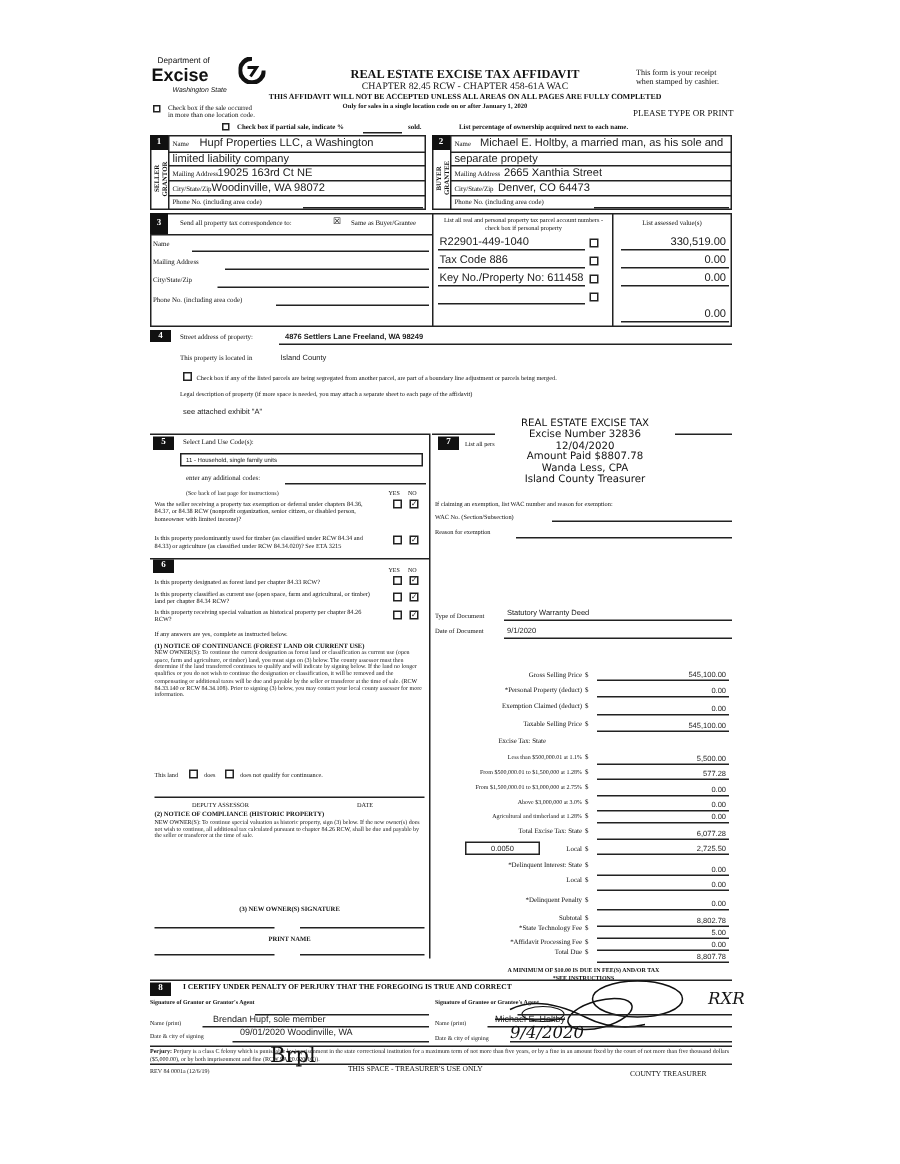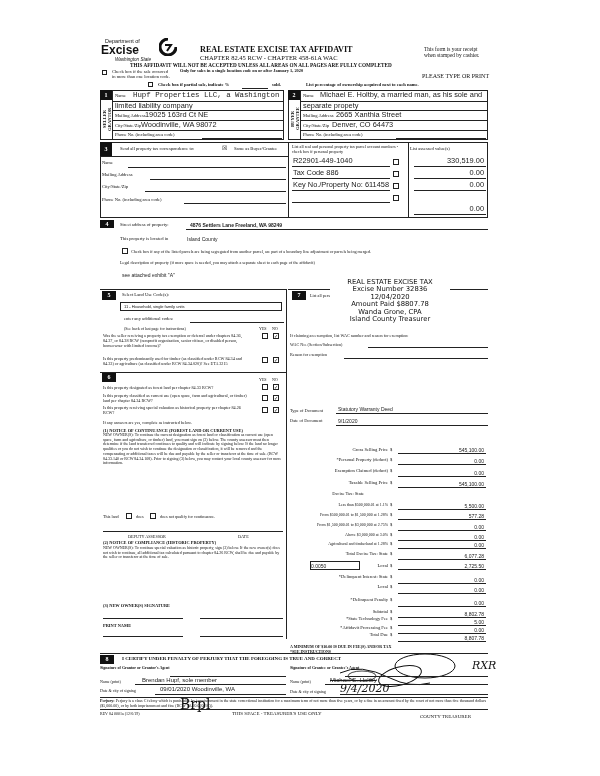--- a/index.html
+++ b/index.html
@@ -9,21 +9,21 @@
   .small { font-size: 5.4px; line-height: 6.2px; }
   .hand { font-family: "Liberation Sans", sans-serif; font-size: 7.4px; line-height: 8px; color: #1a1a1a; }
   .hand-s { font-family: "Liberation Sans", sans-serif; font-size: 5px; color: #1a1a1a; }
   .hline { position: absolute; height: 0; border-top: 0.8px solid #222; }
   .vline { position: absolute; width: 0; border-left: 0.8px solid #222; }
   .box { position: absolute; border: 0.8px solid #222; }
   .cb { position: absolute; width: 6px; height: 6px; border: 0.8px solid #222; background: #fff; font-size: 5px; line-height: 5px; text-align: center; font-family: "DejaVu Sans", sans-serif; }
   .secnum { position: absolute; background: #111; color: #fff; font-size: 6px; font-weight: bold; text-align: center; line-height: 10px; height: 10px; width: 14px; }
   .vtext { position: absolute; writing-mode: vertical-rl; transform: rotate(180deg); font-size: 4.6px; line-height: 5px; text-align: center; font-weight: bold; }
   .right { text-align: right; }
-  .center { text-align: left; }
+  .center { text-align: center; }
   .bold { font-weight: bold; }
   .stamp { position: absolute; font-family: "DejaVu Sans", sans-serif; text-align: center; color: #111; background: #fff; }
 </style>
 </head>
 <body>
 
 <div class="abs" style="left:103px;top:38px;width:80px;height:30px;">
   <div class="abs" style="left:2px;top:0;font-family:'Liberation Sans',sans-serif;font-size:5.5px;">Department of</div>
   <div class="abs" style="left:-2px;top:5px;font-family:'Liberation Sans',sans-serif;font-size:12px;font-weight:bold;">Excise</div>
   <div class="abs" style="left:12px;top:19px;font-family:'Liberation Sans',sans-serif;font-size:4.6px;font-style:italic;">Washington State</div>
@@ -52,21 +52,21 @@
 <div class="abs tiny bold" style="left:158px;top:82px;">Check box if partial sale, indicate %</div>
 <div class="hline" style="left:242px;top:88px;width:26px;"></div>
 <div class="abs tiny bold" style="left:272px;top:82px;">sold.</div>
 <div class="abs tiny bold" style="left:306px;top:82px;">List percentage of ownership acquired next to each name.</div>
 
 <div class="box" style="left:100px;top:90px;width:184px;height:50px;"></div>
 <div class="secnum" style="left:100px;top:90px;width:12px;">1</div>
 <div class="vline" style="left:112px;top:90px;height:50px;"></div>
 <div class="vtext" style="left:102px;top:102px;width:9px;height:34px;">SELLER GRANTOR</div>
 <div class="abs tiny" style="left:115px;top:93px;">Name</div>
-<div class="abs hand" style="left:133px;top:91px;font-family:Liberation Mono, monospace;">Hupf Properties LLC, a Washington</div>
+<div class="abs hand" style="left:133px;top:91px;">Hupf Properties LLC, a Washington</div>
 <div class="hline" style="left:112px;top:101px;width:172px;"></div>
 <div class="abs hand" style="left:115px;top:102px;">limited liability company</div>
 <div class="hline" style="left:112px;top:110px;width:172px;"></div>
 <div class="abs tiny" style="left:115px;top:113px;">Mailing Address</div>
 <div class="abs hand" style="left:145px;top:111px;text-align:right;">19025 163rd Ct NE</div>
 <div class="hline" style="left:112px;top:120px;width:172px;"></div>
 <div class="abs tiny" style="left:115px;top:123px;">City/State/Zip</div>
 <div class="abs hand" style="left:141px;top:121px;">Woodinville, WA 98072</div>
 <div class="hline" style="left:112px;top:130px;width:172px;"></div>
 <div class="abs tiny" style="left:115px;top:132px;">Phone No. (including area code)</div>
@@ -200,21 +200,21 @@
 <div class="hline" style="left:200px;top:636px;width:83px;"></div>
 
 <div class="hline" style="left:288px;top:289px;width:200px;"></div>
 <div class="secnum" style="left:292px;top:291px;width:14px;height:9px;line-height:9px;">7</div>
 <div class="abs tiny" style="left:310px;top:293px;width:180px;font-size:4.2px;">List all personal property (tangible and intangible) included in selling price.</div>
 <div class="stamp" style="left:330px;top:279px;width:120px;">
   <div style="font-size:6.8px;line-height:7.4px;">REAL ESTATE EXCISE TAX</div>
   <div style="font-size:6.8px;line-height:7.4px;">Excise Number 32836</div>
   <div style="font-size:6.8px;line-height:7.4px;">12/04/2020</div>
   <div style="font-size:6.8px;line-height:7.4px;">Amount Paid $8807.78</div>
-  <div style="font-size:6.8px;line-height:7.4px;">Wanda Grone, CPA</div>
+  <div style="font-size:6.8px;line-height:7.4px;">Wanda Less, CPA</div>
   <div style="font-size:6.8px;line-height:7.4px;">Island County Treasurer</div>
 </div>
 <div class="abs tiny" style="left:290px;top:333px;font-size:4.2px;">If claiming an exemption, list WAC number and reason for exemption:</div>
 <div class="abs tiny" style="left:290px;top:342px;font-size:4.2px;">WAC No. (Section/Subsection)</div>
 <div class="hline" style="left:368px;top:347px;width:120px;"></div>
 <div class="abs tiny" style="left:290px;top:352px;font-size:4.2px;">Reason for exemption</div>
 <div class="hline" style="left:344px;top:358px;width:144px;"></div>
 
 <div class="abs tiny" style="left:290px;top:408px;font-size:4.4px;">Type of Document</div>
 <div class="abs hand-s" style="left:338px;top:406px;">Statutory Warranty Deed</div>

